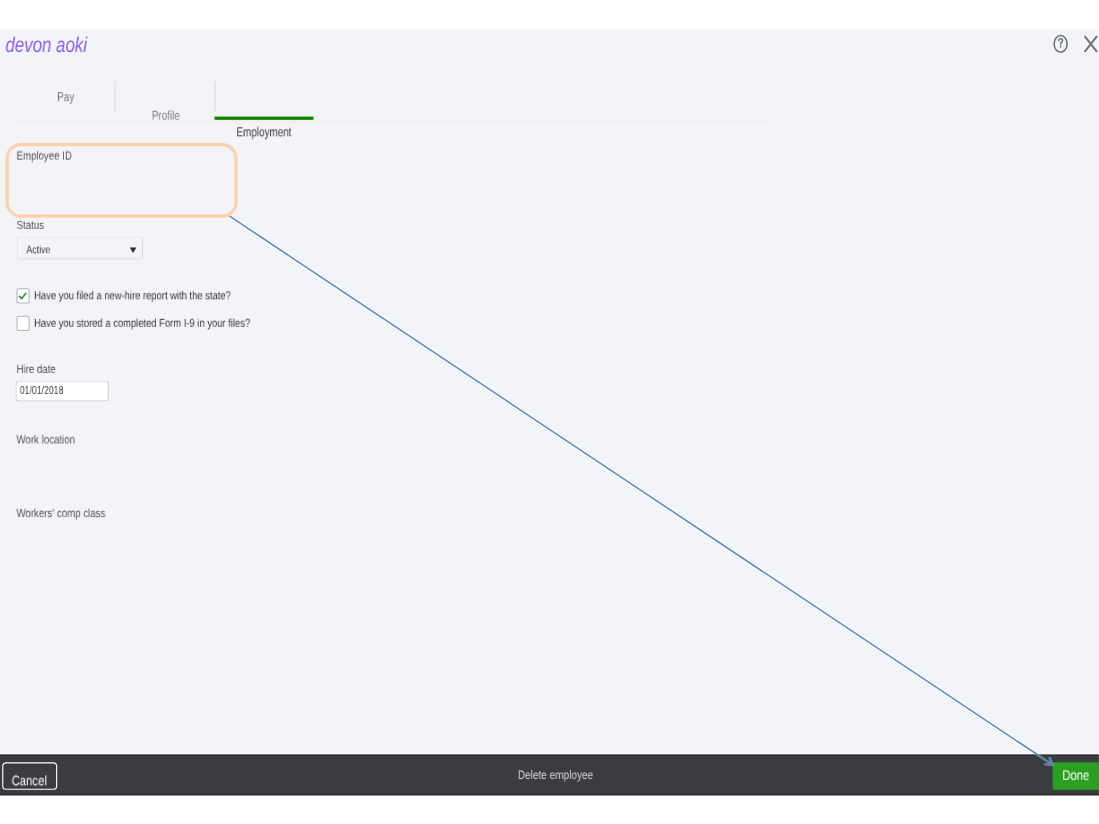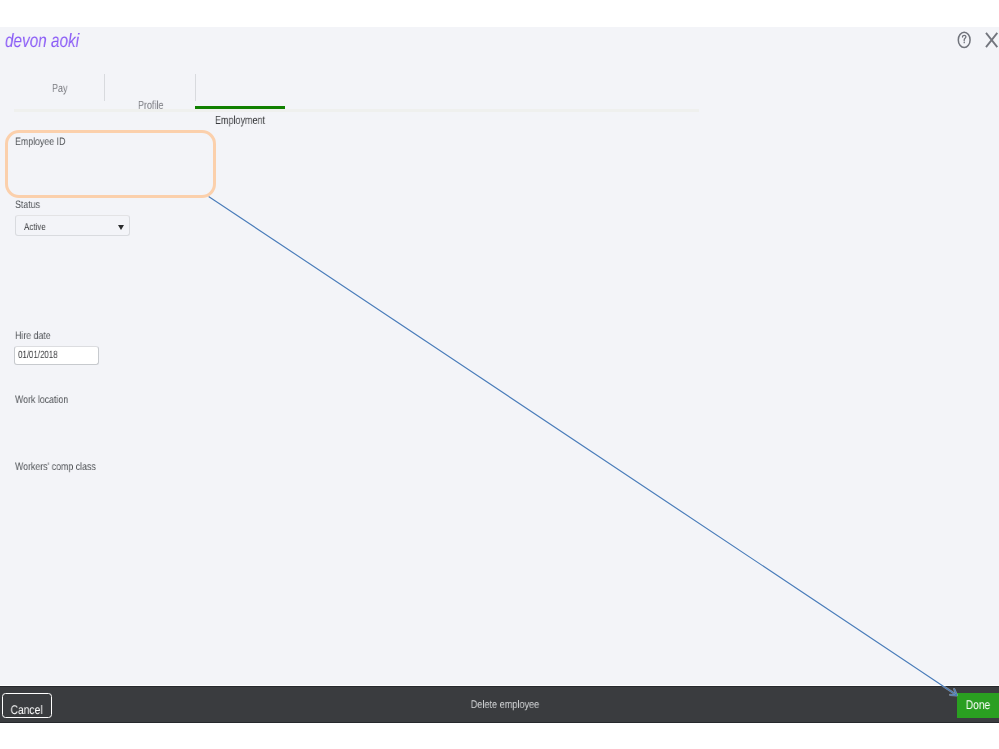--- a/index.html
+++ b/index.html
@@ -111,20 +111,32 @@
   <div class="tabs-divider"></div>
 
   <div class="field-label" style="left:14.5px; top:136.2px;"><span class="cd">Employee ID</span></div>
 
   <div class="field-label" style="left:14.5px; top:199.2px;"><span class="cd">Status</span></div>
   <div class="select-input" style="left:14.6px; top:215.2px; width:115px; height:20.6px; align-items:flex-start; padding-top:5.9px;">
     <span class="cd">Active</span>
     <span class="caret" style="left:102.9px; top:9.3px; position:absolute;"></span>
   </div>
 
+  <div class="cbrow" style="left:15.4px; top:261.9px;">
+    <span class="cbox">
+      <svg width="11.5" height="13.7" viewBox="0 0 11.5 13.7" style="position:absolute;left:-1px;top:-1px;">
+        <path d="M2.7 7.4 L4.6 9.5 L8.5 4.6" fill="none" stroke="#1f9c22" stroke-width="1.45" stroke-linecap="round" stroke-linejoin="round"></path>
+      </svg>
+    </span>
+    <span class="cblabel"><span class="cd">Have you filed a new-hire report with the state?</span></span>
+  </div>
+  <div class="cbrow" style="left:15.4px; top:287.2px;">
+    <span class="cbox"></span>
+    <span class="cblabel"><span class="cd">Have you stored a completed Form I-9 in your files?</span></span>
+  </div>
 
   <div class="field-label" style="left:14.5px; top:330.2px;"><span class="cd">Hire date</span></div>
   <div class="text-input" style="left:14.4px; top:345.7px; width:84.2px; height:18.9px;">
     <span class="cd" style="transform:scaleX(0.755);">01/01/2018</span>
   </div>
 
   <div class="field-label" style="left:14.5px; top:394.2px;"><span class="cd">Work location</span></div>
 
   <div class="field-label" style="left:14.5px; top:461.2px;"><span class="cd">Workers' comp class</span></div>
 

